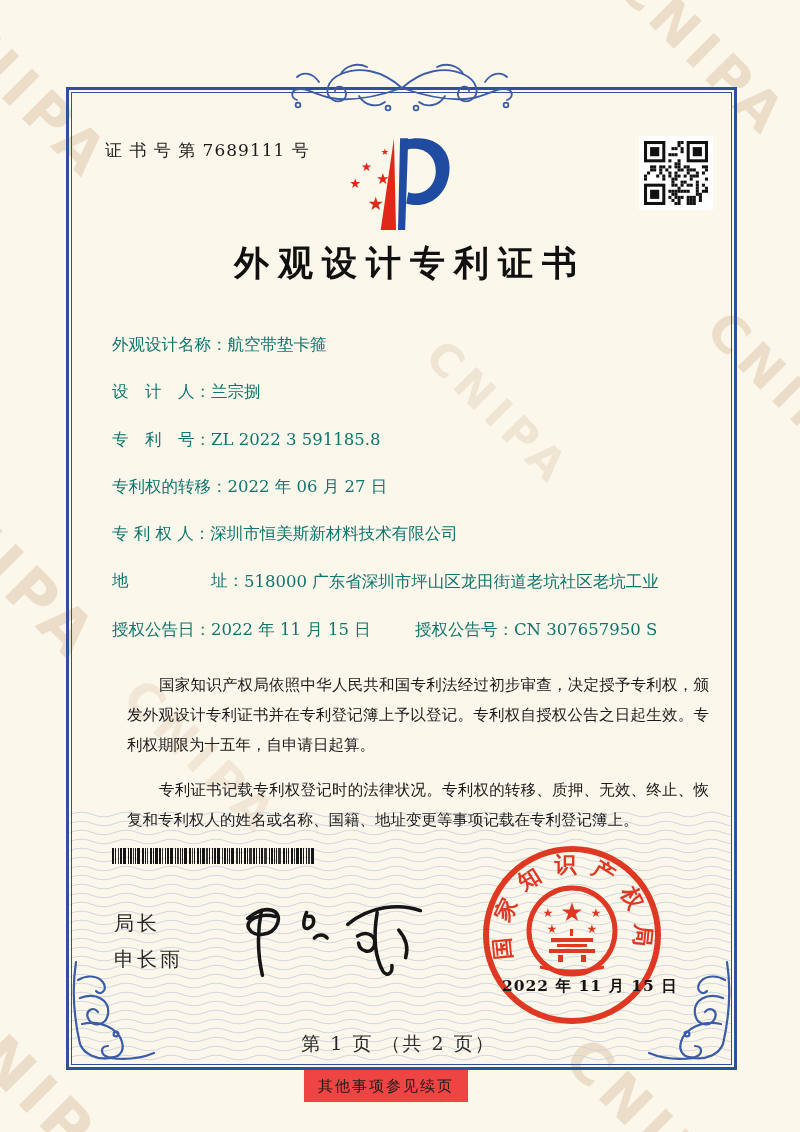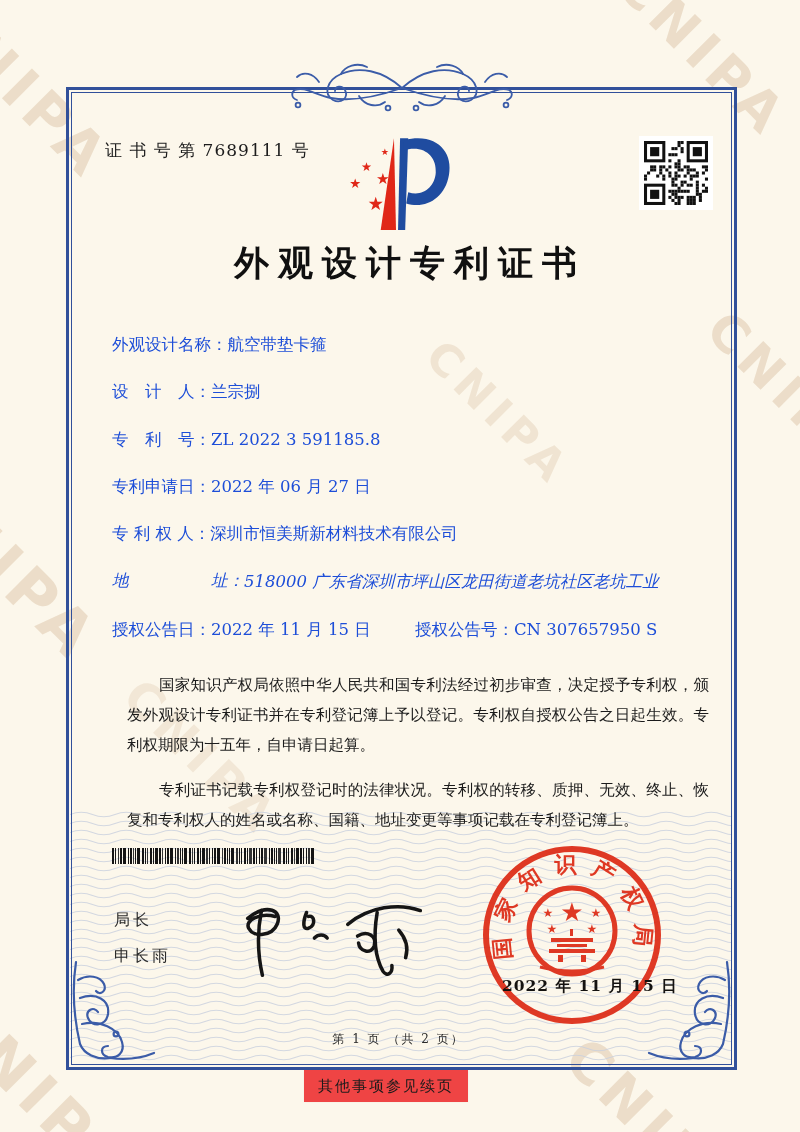--- a/index.html
+++ b/index.html
@@ -11,38 +11,38 @@
       transform-origin:left top;white-space:nowrap;pointer-events:none;}
   
   .frame{position:absolute;left:66px;top:87px;width:665px;height:977px;border:3px solid #31509a;}
   .frame-inner{position:absolute;inset:2px;border:1px solid #31509a;}
   .cert-no{position:absolute;left:105px;top:139px;font-size:17px;letter-spacing:1px;color:#1c1c1c;}
   .logo{position:absolute;left:336px;top:130px;width:120px;height:106px;}
   .qr-wrap{position:absolute;left:639px;top:136px;width:74px;height:74px;background:#fff;}
   .qr-wrap svg{position:absolute;left:5px;top:5px;}
   .title{position:absolute;left:0;top:240px;width:800px;text-align:center;font-size:35px;
          font-weight:bold;letter-spacing:9px;color:#101010;margin-left:10px;}
-  .row{position:absolute;left:112px;font-size:16.5px;color:#1d4ed8;white-space:nowrap;}
+  .row{position:absolute;left:112px;font-size:16.5px;color:#0f766e;white-space:nowrap;}
   .lab{white-space:pre;}
   .addr-wrap{display:flex;align-items:flex-start;}
   .addr-lines{line-height:24px;white-space:nowrap;}
   .grant2{position:absolute;left:303px;top:0;white-space:nowrap;}
   .body-text{position:absolute;left:112px;top:655px;width:612px;font-size:15.5px;
              line-height:30px;text-align:justify;color:#1b1b1b;}
   .body-text p{margin:15px;text-indent:32px;}
   .waves{position:absolute;left:70px;top:810px;width:661px;height:252px;}
   .barcode{position:absolute;left:112px;top:848px;}
   .sig-label{position:absolute;left:114px;font-family:"DejaVu Sans", sans-serif;
-             font-size:16px;color:#2a2a2a;letter-spacing:3px;}
+             font-size:20px;color:#2a2a2a;letter-spacing:3px;}
   .sig-img{position:absolute;left:232px;top:893px;}
   .seal{position:absolute;left:478px;top:841px;opacity:0.93;}
   .seal-date{position:absolute;left:502px;top:976px;font-size:15.5px;letter-spacing:1px;
              color:#141210;font-weight:bold;z-index:5;}
   .page-info{position:absolute;left:0;top:1031px;width:797px;text-align:center;
-             font-size:12px;letter-spacing:2px;color:#2a2a2a;}
+             font-size:19px;letter-spacing:2px;color:#2a2a2a;}
   .note-box{position:absolute;left:304px;top:1070px;width:164px;height:32px;background:#ef4444;
             display:flex;align-items:center;justify-content:center;font-size:15px;
             letter-spacing:2px;color:#1b1b1b;box-shadow:0 0 2px rgba(0,0,0,0.05);}
   .ornament{position:absolute;left:287px;top:60px;}
   .fl-left{position:absolute;left:70px;top:958px;}
   .fl-right{position:absolute;left:643px;top:958px;transform:scaleX(-1);}
 </style>
 </head>
 <body>
 
@@ -243,26 +243,26 @@
   <div class="row" style="top:334px;">
     <span class="lab">外观设计名称：</span><span class="val">航空带垫卡箍</span>
   </div>
   <div class="row" style="top:381px;">
     <span class="lab">设　计　人：</span><span class="val">兰宗捌</span>
   </div>
   <div class="row" style="top:429px;">
     <span class="lab">专　利　号：</span><span class="val">ZL 2022 3 591185.8</span>
   </div>
   <div class="row" style="top:476px;">
-    <span class="lab">专利申请日：</span><span class="val">2022 年 06 月 27 日</span>
+    <span class="lab">专利权的转移：</span><span class="val">2022 年 06 月 27 日</span>
   </div>
   <div class="row" style="top:523px;">
     <span class="lab">专 利 权 人：</span><span class="val">深圳市恒美斯新材料技术有限公司</span>
   </div>
-  <div class="row" style="top:570px;font-style:italic;">
+  <div class="row" style="top:570px;">
     <div class="addr-wrap">
       <span class="lab">地　　　　　址：</span>
       <div class="addr-lines">
         <div>518000 广东省深圳市坪山区龙田街道老坑社区老坑工业</div>
       </div>
     </div>
   </div>
   <div class="row" style="top:619px;width:612px;">
     <span class="lab">授权公告日：</span><span class="val">2022 年 11 月 15 日</span>
     <span class="grant2">

